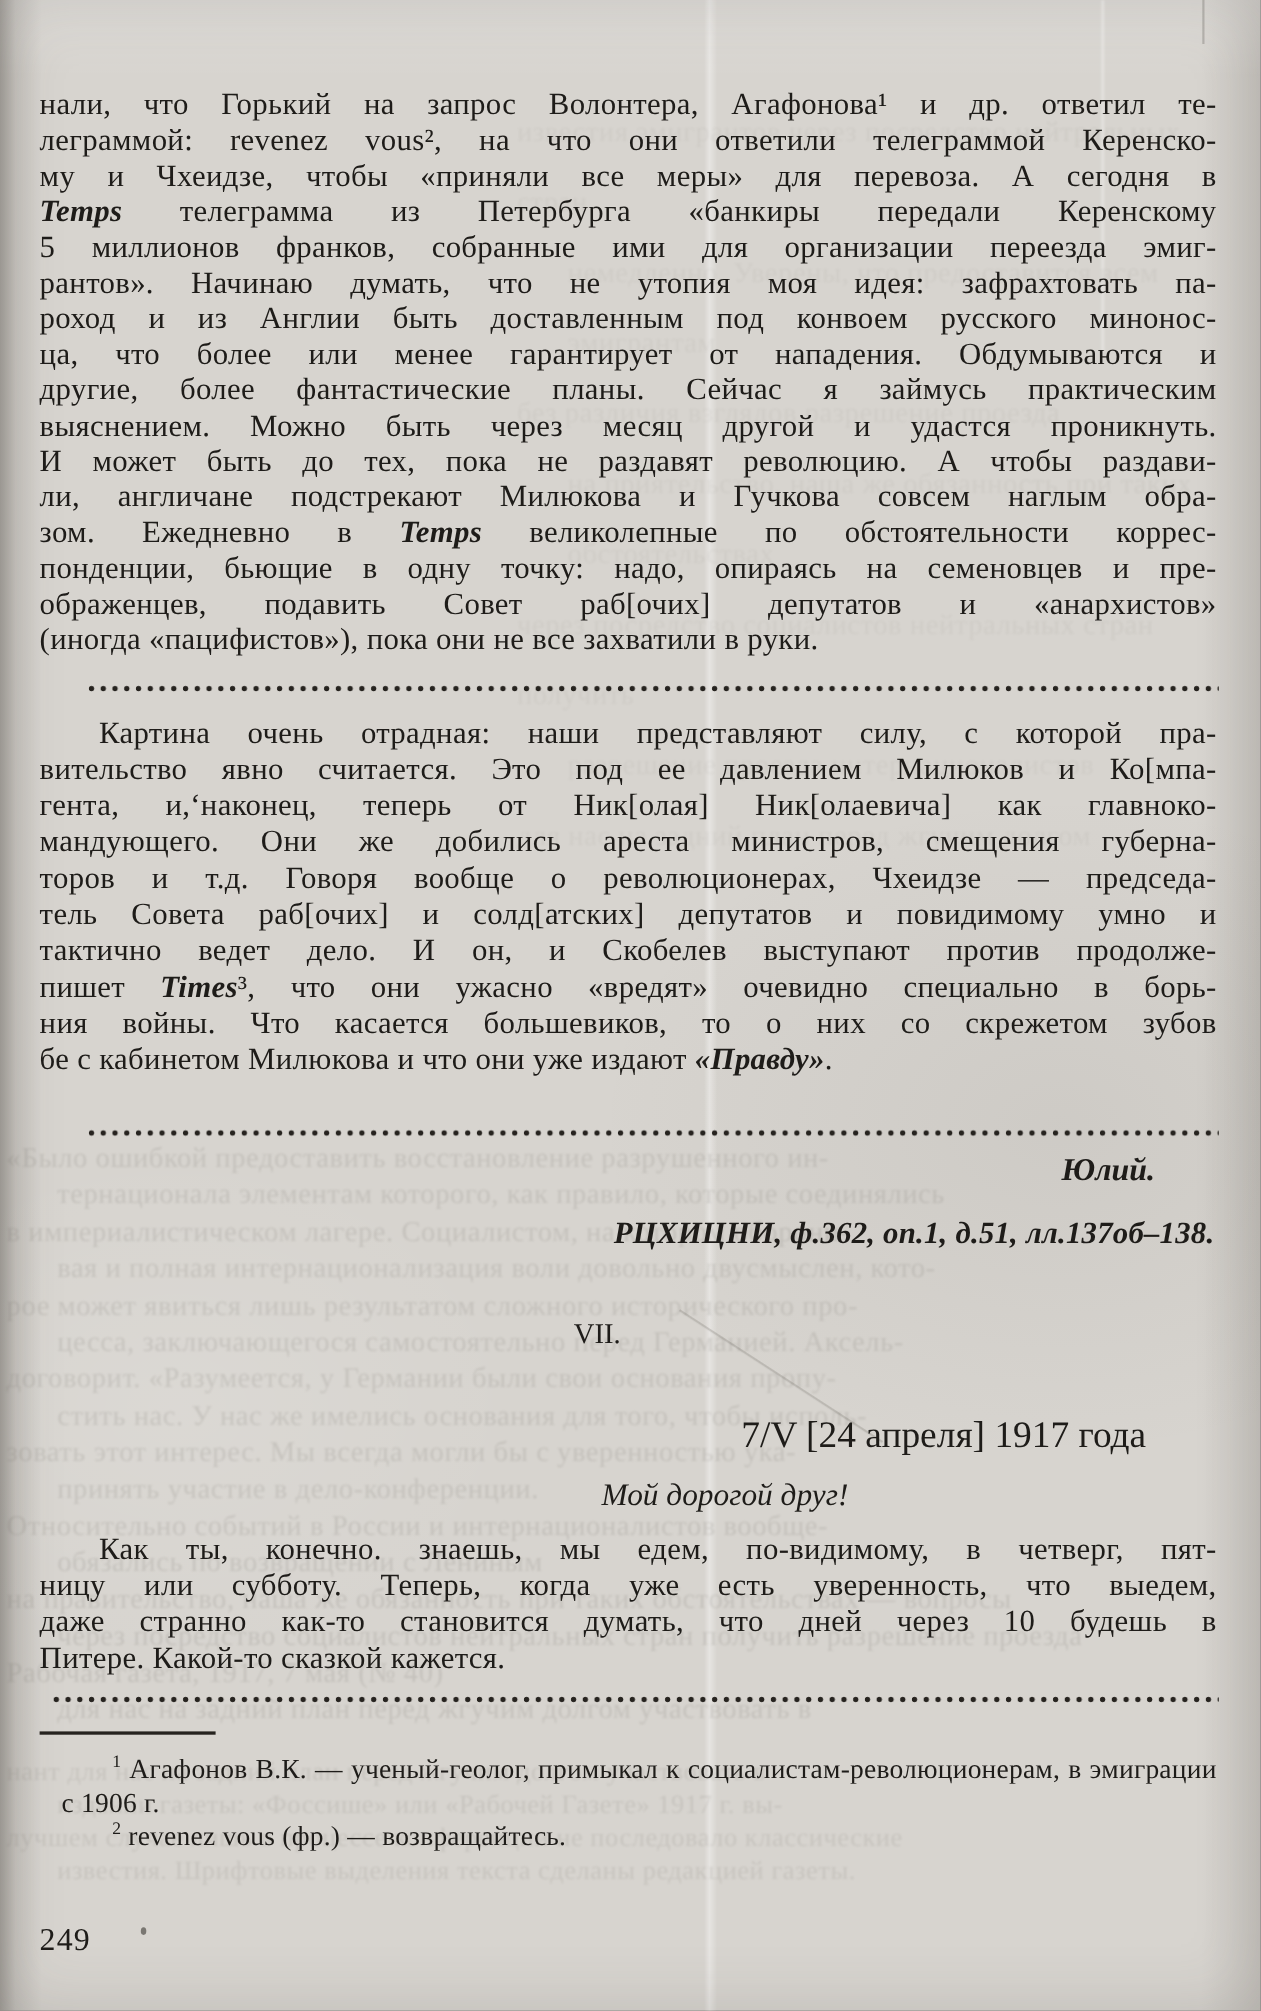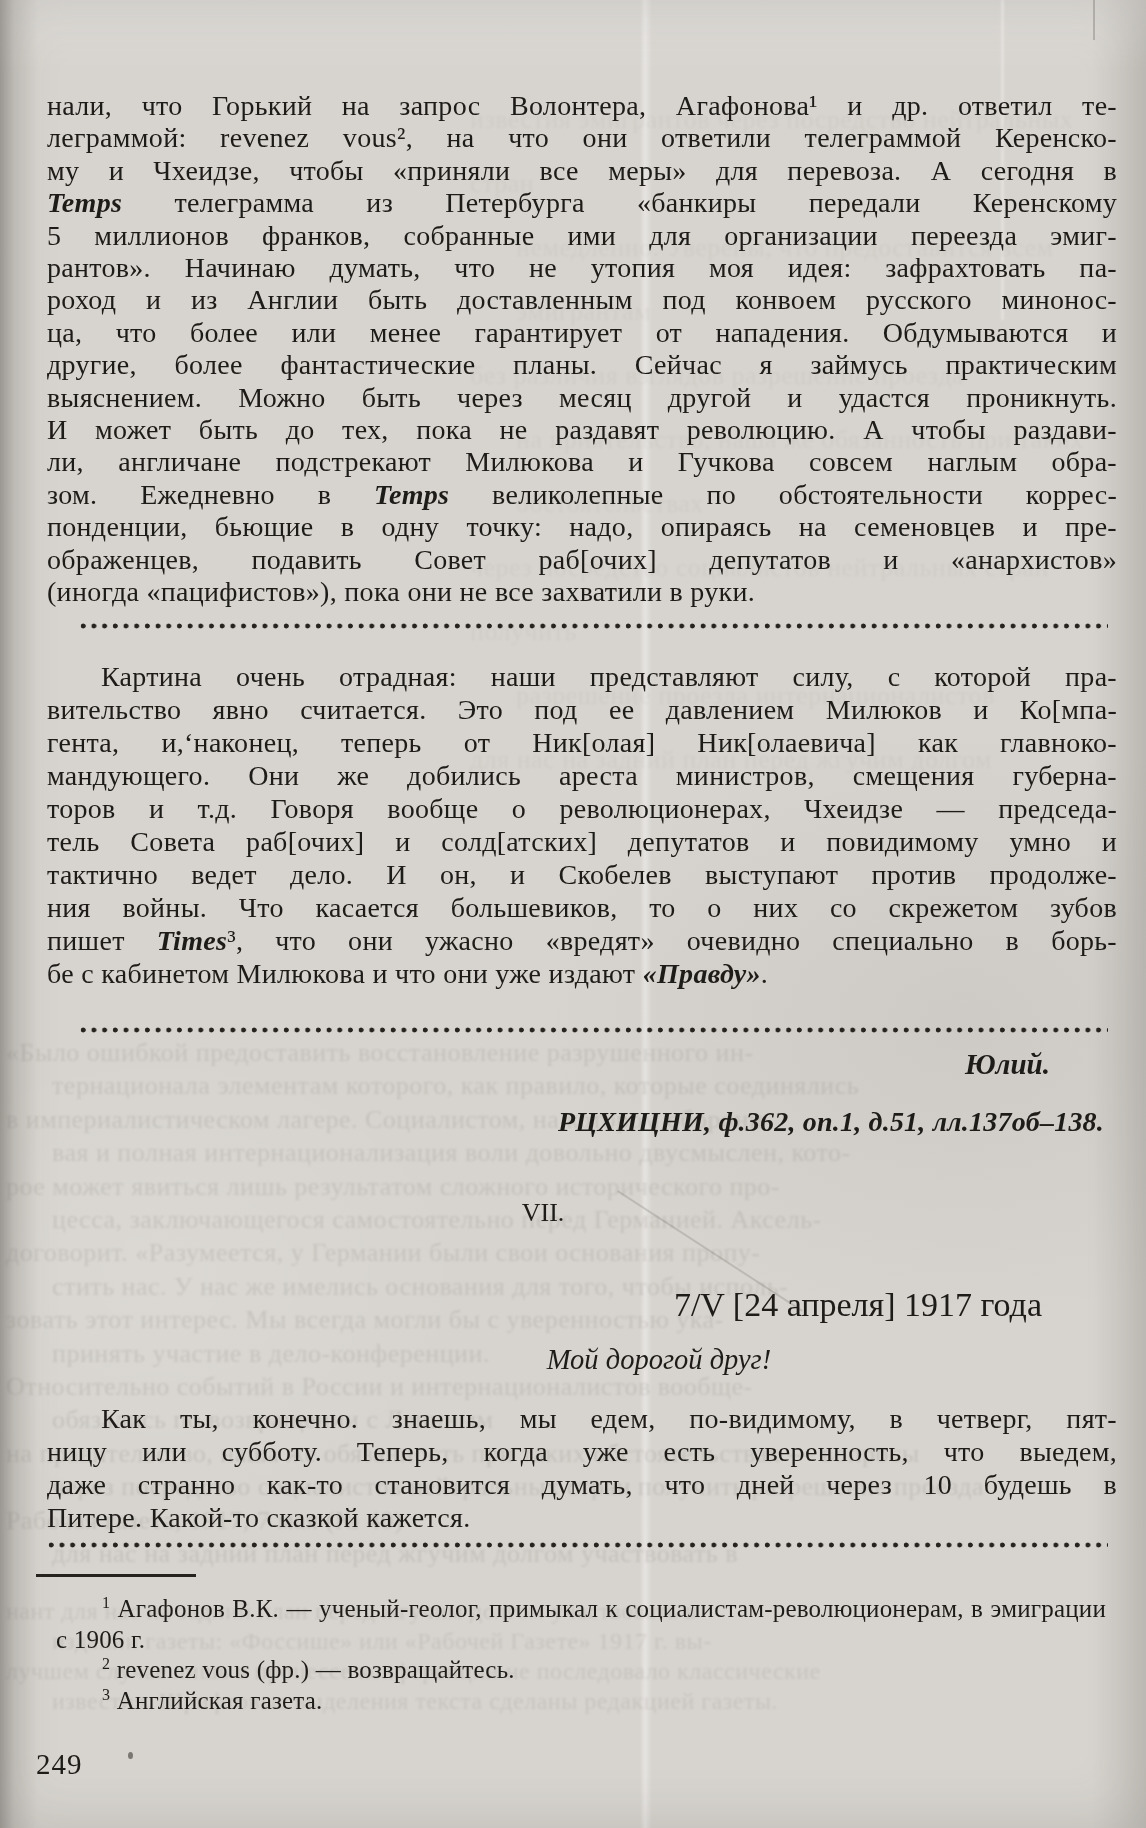--- a/index.html
+++ b/index.html
@@ -10,21 +10,21 @@
     background-image:
       linear-gradient(90deg, rgba(86,82,76,.40), rgba(86,82,76,.14) 14px, rgba(0,0,0,0) 38px),
       linear-gradient(90deg, rgba(0,0,0,0) 640px, rgba(255,255,255,.38) 645px, rgba(0,0,0,0) 652px),
       linear-gradient(180deg, rgba(255,255,255,.22), rgba(0,0,0,0) 70px),
       radial-gradient(420px 300px at 84% 56%, rgba(96,92,86,.08), rgba(0,0,0,0)),
       radial-gradient(320px 240px at 14% 70%, rgba(255,255,255,.10), rgba(0,0,0,0)),
       linear-gradient(90deg, rgba(0,0,0,0) 1092px, rgba(114,110,104,.16) 100%);
     box-shadow:inset 0 0 60px rgba(70,66,60,.18);
   }
   .textblock{position:absolute;left:36px;top:0;width:1070px;height:100%;z-index:2;}
-  .para{position:absolute;left:11px;width:100%;margin-top:10px;}
+  .para{position:absolute;left:0;width:100%;}
   .ln{font-size:28px;line-height:32.4px;letter-spacing:.3px;
       text-align:justify;text-align-last:justify;}
   .lh33 .ln{line-height:33px;}
   .ln.last{text-align-last:left;}
   .ln.indent{text-indent:54px;}
   .em{font-weight:bold;font-style:italic;}
   #para1{top:80px;} #para2{top:650px;} #para3{top:1392px;}
   .dots{position:absolute;height:8px;background-repeat:repeat-x;
         background-image:radial-gradient(circle at 3.2px 4px, #26231f 2.1px, rgba(0,0,0,0) 2.8px);
         background-size:10.7px 8px;}
@@ -129,22 +129,22 @@
     <div class="dots" id="dots1"></div>
 
     <div class="para rich lh33" id="para2">
         <div class="ln indent">Картина очень отрадная: наши представляют силу, с которой пра-</div>
         <div class="ln">вительство явно считается. Это под ее давлением Милюков и Ко[мпа-</div>
         <div class="ln">гента, и,‘наконец, теперь от Ник[олая] Ник[олаевича] как главноко-</div>
         <div class="ln">мандующего. Они же добились ареста министров, смещения губерна-</div>
         <div class="ln">торов и т.д. Говоря вообще о революционерах, Чхеидзе — председа-</div>
         <div class="ln">тель Совета раб[очих] и солд[атских] депутатов и повидимому умно и</div>
         <div class="ln">тактично ведет дело. И он, и Скобелев выступают против продолже-</div>
+        <div class="ln">пишет <span class="em">Times</span>³, что они ужасно «вредят» очевидно специально в борь-</div>
         <div class="ln">ния войны. Что касается большевиков, то о них со скрежетом зубов</div>
-        <div class="ln">пишет <span class="em">Times</span>³, что они ужасно «вредят» очевидно специально в борь-</div>
         <div class="ln last">бе с кабинетом Милюкова и что они уже издают <span class="em">«Правду»</span>.</div>
       </div>
 
     <div class="dots" id="dots2"></div>
 
     <div class="sig">Юлий.</div>
 
     <div class="archive">РЦХИЦНИ, ф.362, оп.1, д.51, лл.137об–138.</div>
 
     <div class="heading">VII.</div>
@@ -160,19 +160,18 @@
         <div class="ln last">Питере. Какой-то сказкой кажется.</div>
       </div>
 
     <div class="dots" id="dots3"></div>
 
     <div class="fn-rule"></div>
 
     <div class="footnotes">
         <div class="fn"><sup>1</sup> Агафонов В.К. — ученый-геолог, примыкал к социалистам-революционерам, в эмиграции с 1906 г.</div>
         <div class="fn"><sup>2</sup> revenez vous (фр.) — возвращайтесь.</div>
-        <div class="fn"><sup>3</sup> Английская газета.</div>
       </div>
 
     <div class="page-number">249</div>
 
   </div>
 </div>
 
 </body></html>

